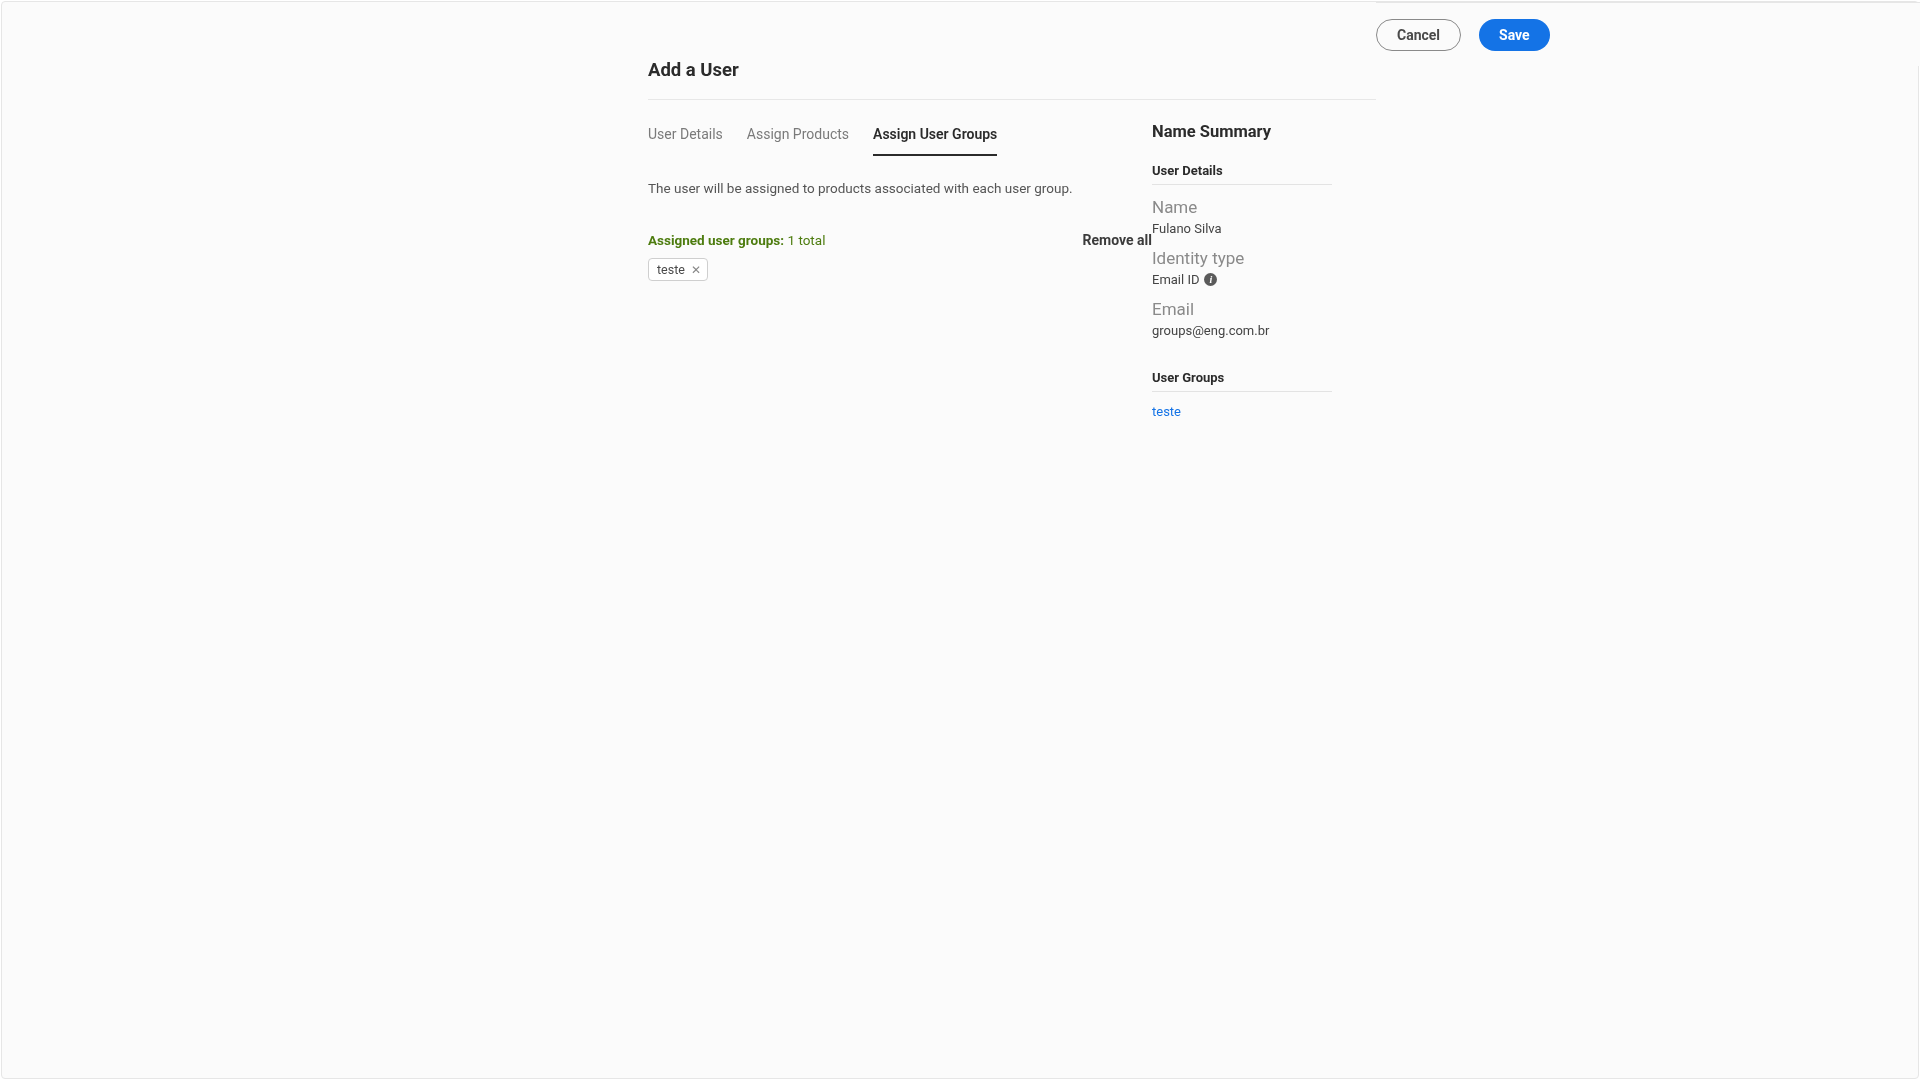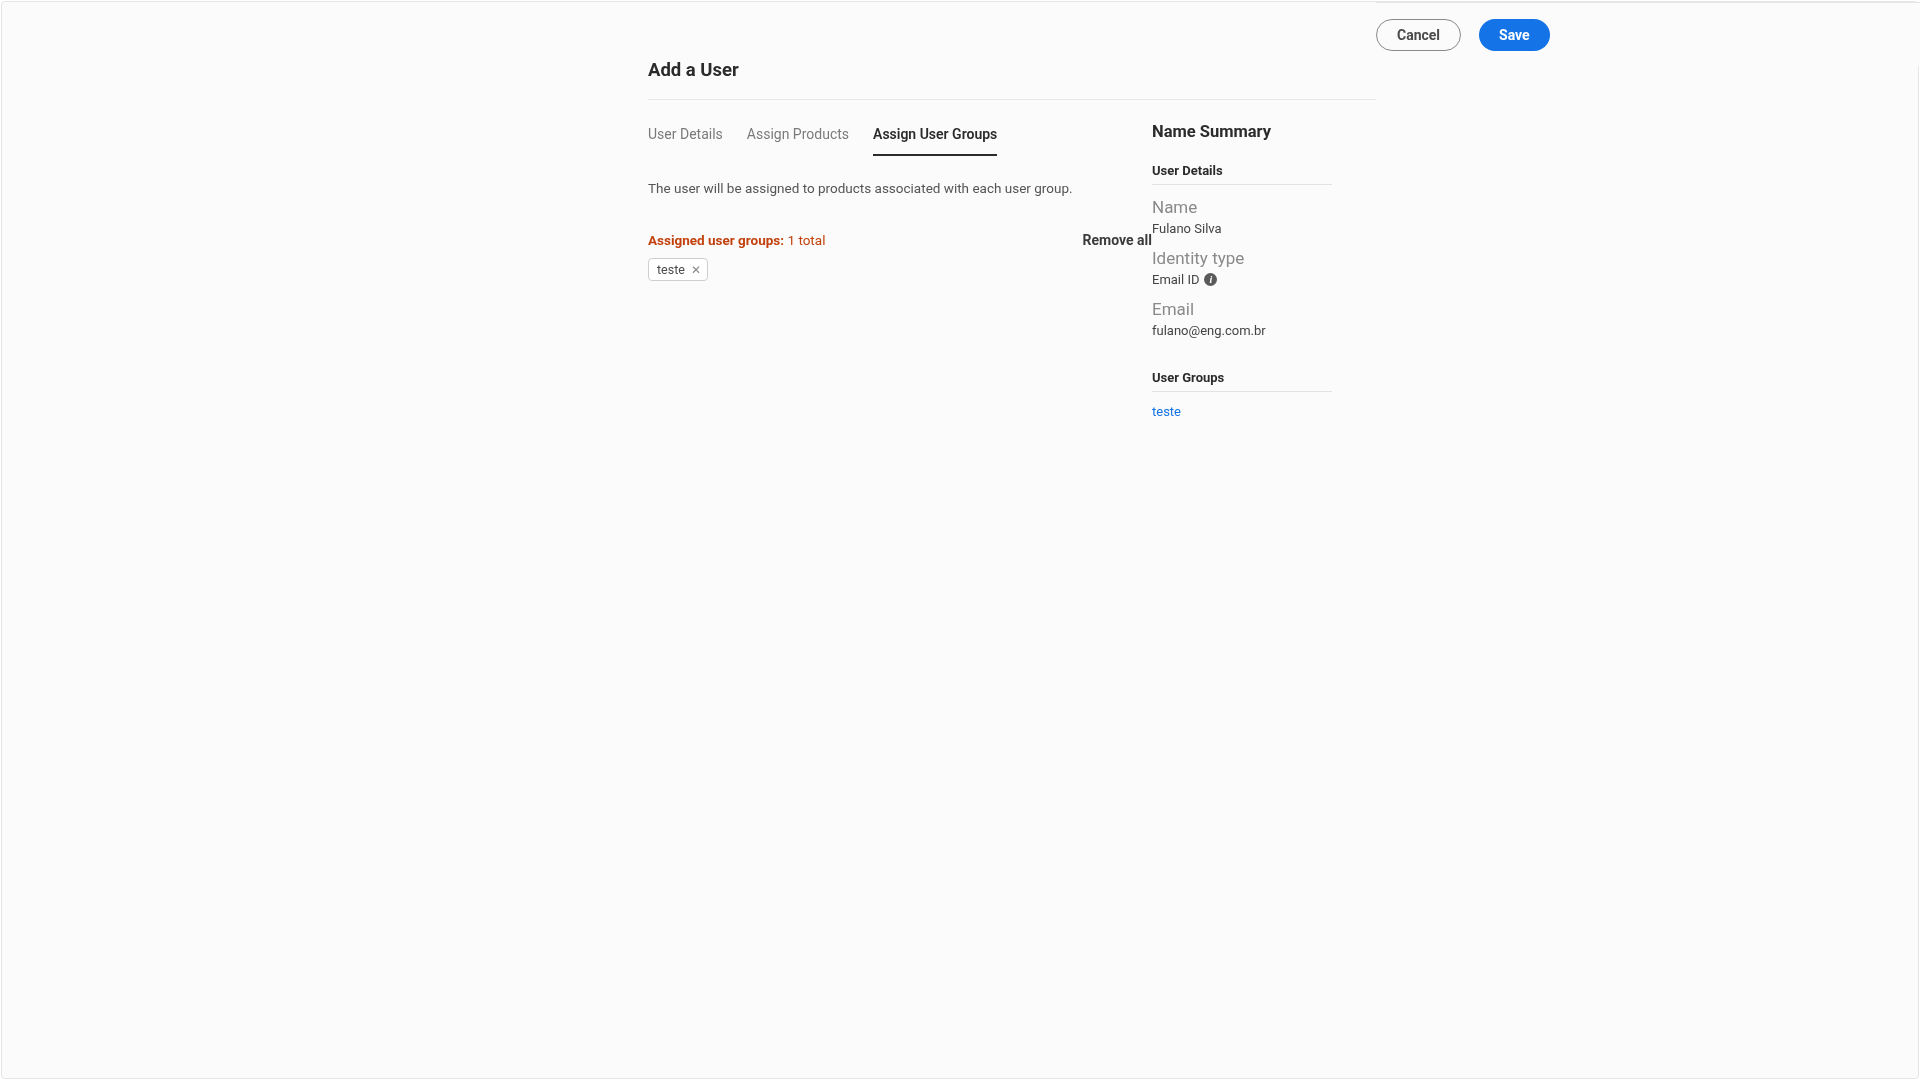--- a/index.html
+++ b/index.html
@@ -108,21 +108,21 @@
 
   .assigned-row {
     display: flex;
     justify-content: space-between;
     align-items: baseline;
     margin-top: 36px;
     margin-bottom: 10px;
   }
   .assigned-label {
     font-size: 13.5px;
-    color: #c2410c;
+    color: #4d7c0f;
   }
   .assigned-label .bold { font-weight: 700; }
   .remove-all {
     font-size: 14px;
     font-weight: 700;
     color: #3b3b3b;
     cursor: pointer;
   }
 
   .tag {
@@ -274,21 +274,21 @@
         <div class="field-label">Name</div>
         <div class="field-value">Fulano Silva</div>
 
         <div class="field-label">Identity type</div>
         <div class="field-value identity-row">
           <span>Email ID</span>
           <span class="info-icon">i</span>
         </div>
 
         <div class="field-label">Email</div>
-        <div class="field-value">fulano@eng.com.br</div>
+        <div class="field-value">groups@eng.com.br</div>
 
         <div class="section-head groups">User Groups</div>
         <div class="group-link">teste</div>
       </div>
 
     </div>
   </div>
 
   <div class="footer">
     <div class="btn btn-secondary">Cancel</div>

